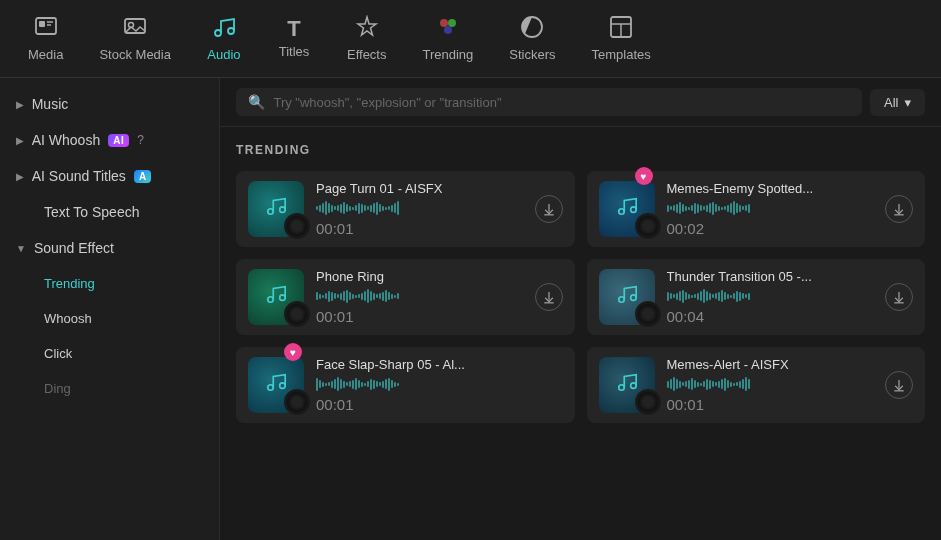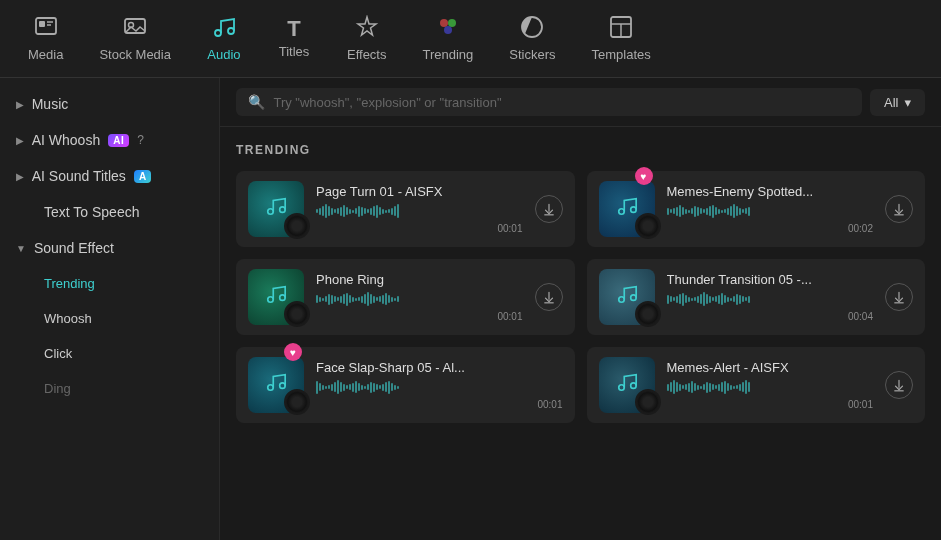--- a/index.html
+++ b/index.html
@@ -236,23 +236,22 @@
       height: 16px;
       margin-bottom: 4px;
     }
     .waveform-bar {
       width: 2px;
       background: #3ecfcf;
       border-radius: 1px;
       opacity: 0.6;
     }
     .sound-duration {
-      font-size: 10px;
+      font-size: 15px;
       color: #888;
-      text-align: right;
     }
 
     .download-btn {
       width: 28px;
       height: 28px;
       border: 1.5px solid #555;
       border-radius: 50%;
       display: flex;
       align-items: center;
       justify-content: center;

